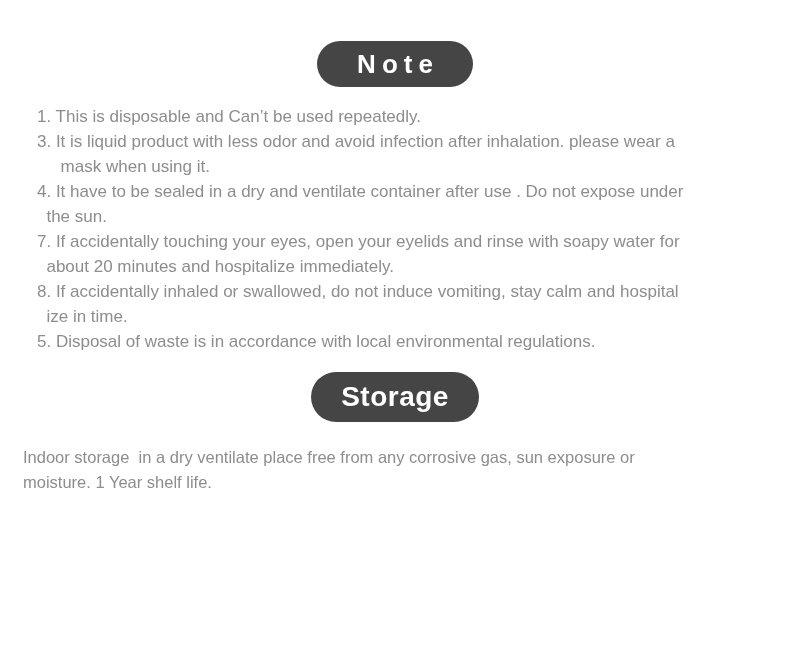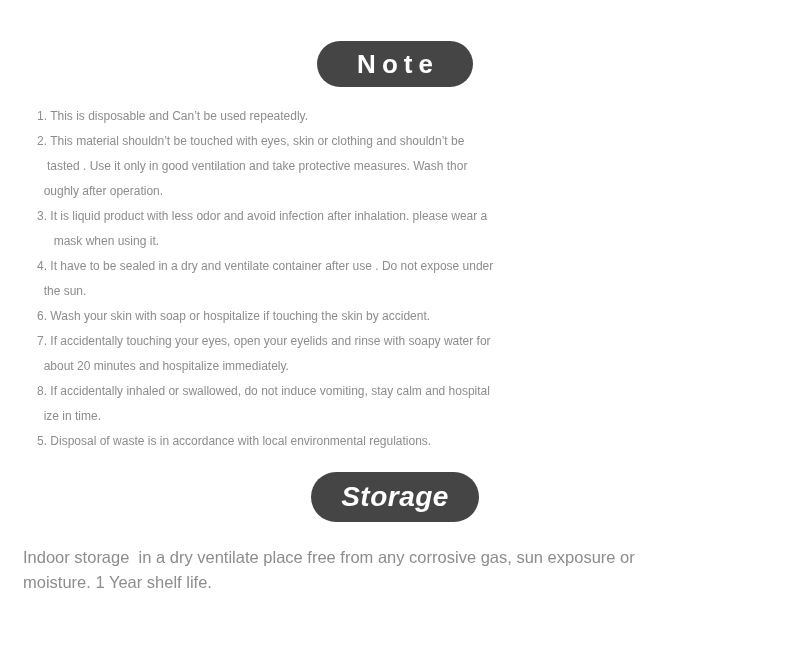--- a/index.html
+++ b/index.html
@@ -29,25 +29,25 @@
     padding: 0 40px;
     font-size: 26px;
   }
   .badge-note .badge-label { letter-spacing: 6px; margin-right: -6px; }
   .badge-storage {
     height: 50px;
     border-radius: 25px;
     padding: 0 30px;
     font-size: 28px;
   }
-  .badge-storage .badge-label { letter-spacing: 0.5px; font-style: italic; }
+  .badge-storage .badge-label { letter-spacing: 0.5px; }
   .note-list { margin: 17px 0 0 37px; }
   .note-item {
     white-space: pre;
-    font-size: 12px;
+    font-size: 17px;
     line-height: 25px;
     color: var(--body-text, #8d8d8d);
   }
   .storage-text {
     margin: 23px 0 0 23px;
     white-space: pre;
     font-size: 16.5px;
     line-height: 25px;
     color: var(--body-text, #8d8d8d);
   }
@@ -58,28 +58,24 @@
 <div class="page">
 
   <div class="badge-row note-row">
     <div class="badge badge-note">
       <span class="badge-label">Note</span>
     </div>
   </div>
 
   <div class="note-list">
     <div class="note-item">1. This is disposable and Can’t be used repeatedly.</div>
-    <div class="note-item">2. This material shouldn’t be touched with eyes, skin or clothing and shouldn’t be
-   tasted . Use it only in good ventilation and take protective measures. Wash thor
-  oughly after operation.</div>
     <div class="note-item">3. It is liquid product with less odor and avoid infection after inhalation. please wear a
      mask when using it.</div>
     <div class="note-item">4. It have to be sealed in a dry and ventilate container after use . Do not expose under
   the sun.</div>
-    <div class="note-item">6. Wash your skin with soap or hospitalize if touching the skin by accident.</div>
     <div class="note-item">7. If accidentally touching your eyes, open your eyelids and rinse with soapy water for
   about 20 minutes and hospitalize immediately.</div>
     <div class="note-item">8. If accidentally inhaled or swallowed, do not induce vomiting, stay calm and hospital
   ize in time.</div>
     <div class="note-item">5. Disposal of waste is in accordance with local environmental regulations.</div>
   </div>
 
   <div class="badge-row storage-row">
     <div class="badge badge-storage">
       <span class="badge-label">Storage</span>

